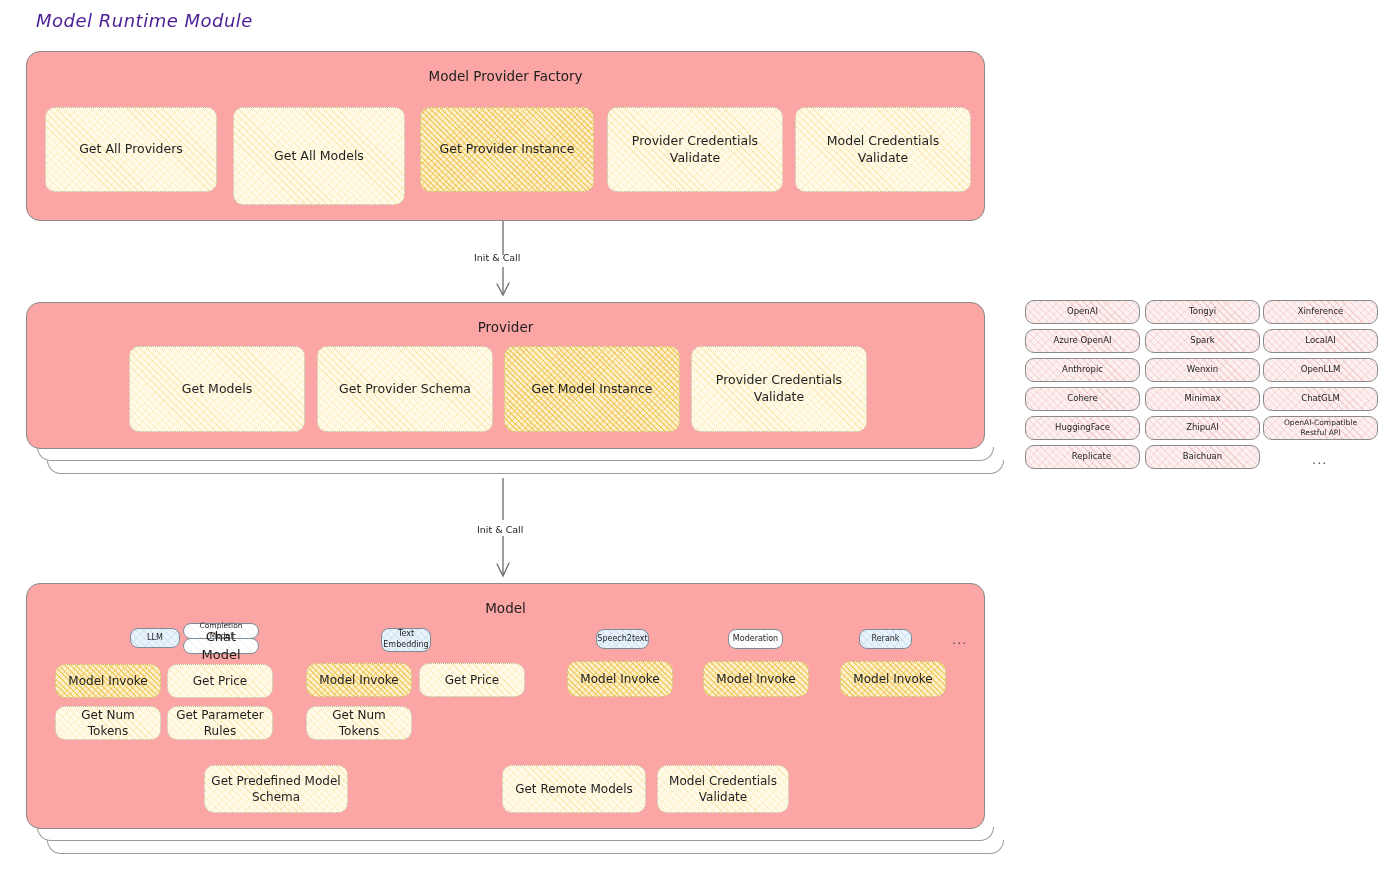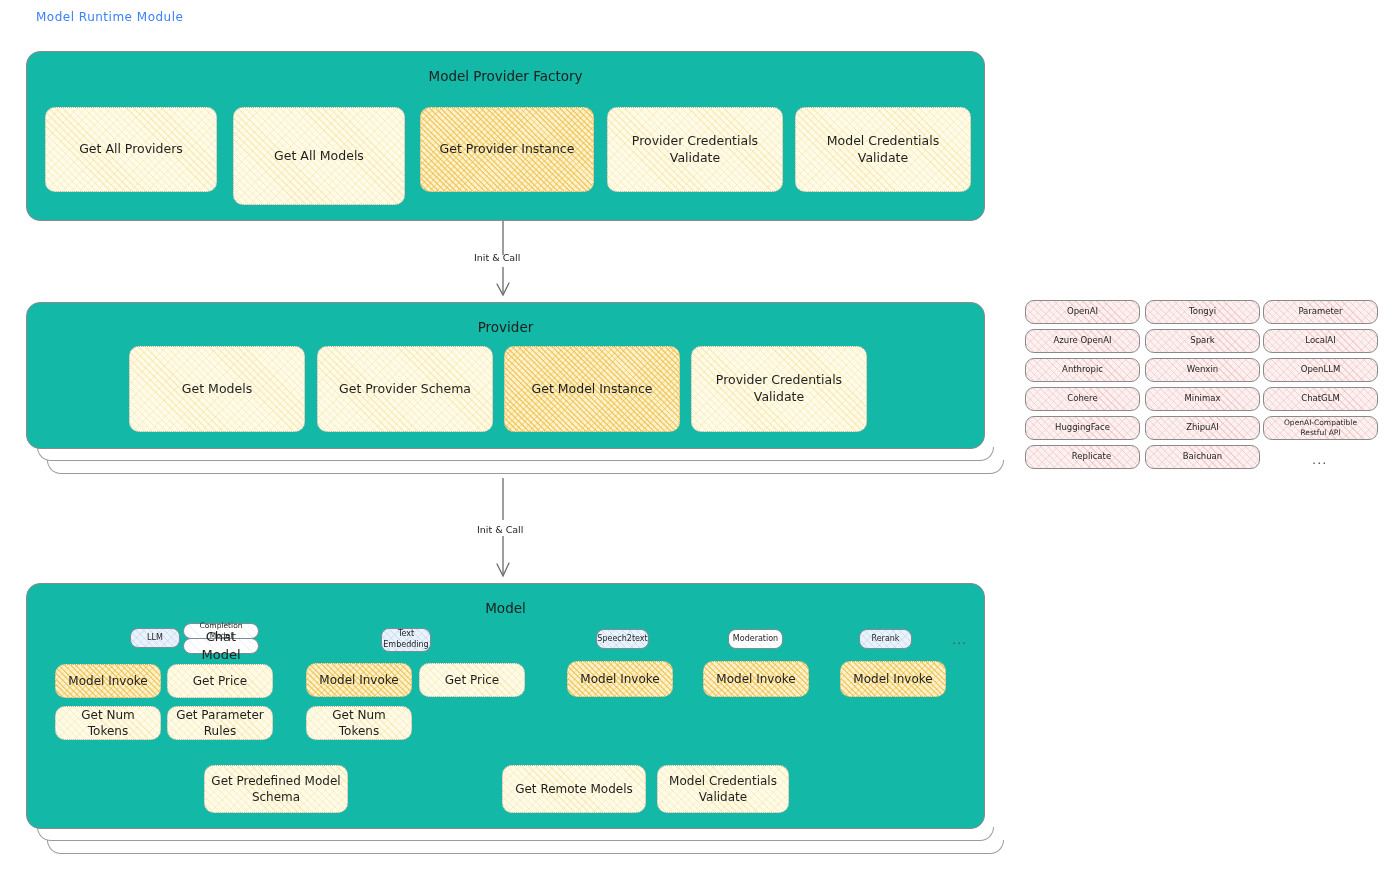--- a/index.html
+++ b/index.html
@@ -9,27 +9,27 @@
     font-family:"DejaVu Sans","Liberation Sans",sans-serif;
     color:#1e1e1e;
     overflow:hidden;
     position:relative;
   }
   .canvas{position:absolute;inset:0;}
 
   
   .page-title{
     position:absolute;left:36px;top:10px;
-    font-size:12px;letter-spacing:.5px;color:#3b82f6;
+    font-size:18px;letter-spacing:.5px;color:#4c1d95;font-style:italic;
   }
 
   
   .frame{
     position:absolute;
-    background:#14b8a6;
+    background:#fca5a5;
     border:1.4px solid #8a8a8a;
     border-radius:14px;
     box-sizing:border-box;
   }
   .frame .ghost{
     position:absolute;
     left:10px;right:-10px;
     height:14px;
     border:1.4px solid #9b9b9b;
     border-top:none;
@@ -147,21 +147,21 @@
   <div class="node pink" style="left:1025px;top:416px;width:115px;height:24px;">HuggingFace</div>
   <div class="node pink" style="left:1025px;top:445px;width:115px;height:24px;padding-left:24px;">Replicate</div>
 
   <div class="node pink" style="left:1145px;top:300px;width:115px;height:24px;">Tongyi</div>
   <div class="node pink" style="left:1145px;top:329px;width:115px;height:24px;">Spark</div>
   <div class="node pink" style="left:1145px;top:358px;width:115px;height:24px;">Wenxin</div>
   <div class="node pink" style="left:1145px;top:387px;width:115px;height:24px;text-align:right;">Minimax</div>
   <div class="node pink" style="left:1145px;top:416px;width:115px;height:24px;">ZhipuAI</div>
   <div class="node pink" style="left:1145px;top:445px;width:115px;height:24px;">Baichuan</div>
 
-  <div class="node pink" style="left:1263px;top:300px;width:115px;height:24px;">Parameter</div>
+  <div class="node pink" style="left:1263px;top:300px;width:115px;height:24px;">Xinference</div>
   <div class="node pink" style="left:1263px;top:329px;width:115px;height:24px;">LocalAI</div>
   <div class="node pink" style="left:1263px;top:358px;width:115px;height:24px;">OpenLLM</div>
   <div class="node pink" style="left:1263px;top:387px;width:115px;height:24px;">ChatGLM</div>
   <div class="node pink" style="left:1263px;top:416px;width:115px;height:24px;font-size:7.5px;">OpenAI-Compatible Restful API</div>
   <div class="dots" style="left:1312px;top:452px;">...</div>
 
   <div class="arrow" style="left:480px;top:478px;width:46px;height:104px;">
     <svg width="46" height="104" viewBox="0 0 46 104">
       <path d="M23 0 L23 42 M23 58 L23 96" stroke="#6b6b6b" stroke-width="1.3" fill="none"></path>
       <path d="M17 86 L23 98 L29 85" stroke="#6b6b6b" stroke-width="1.3" fill="none" stroke-linecap="round"></path>

